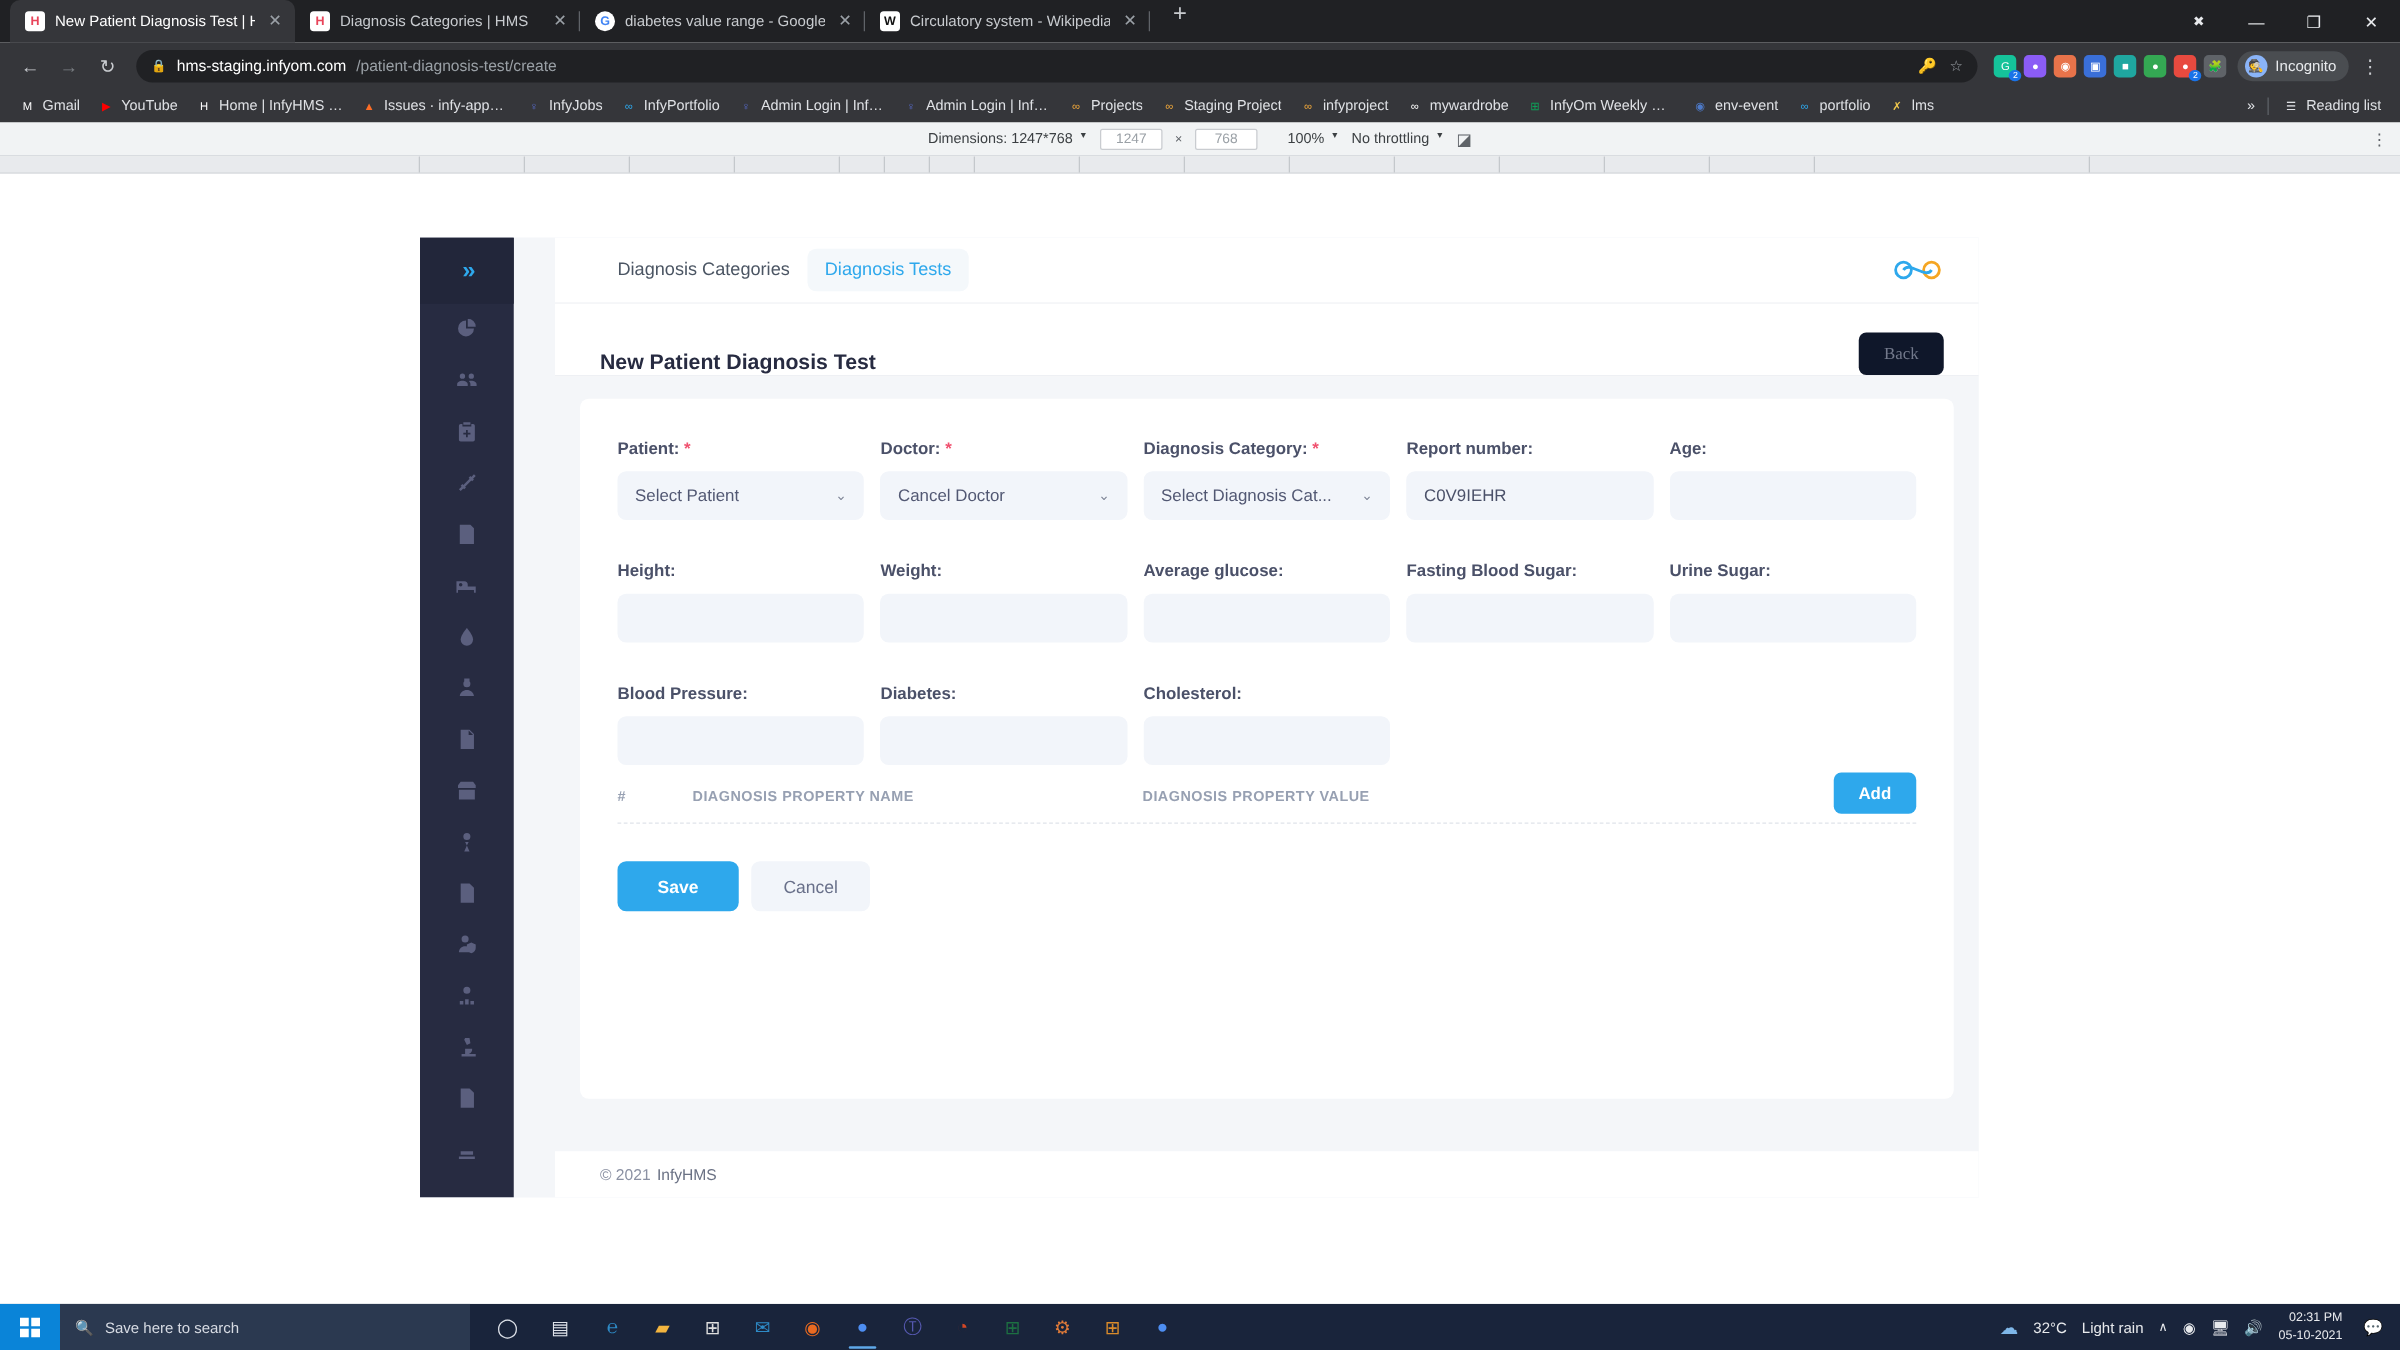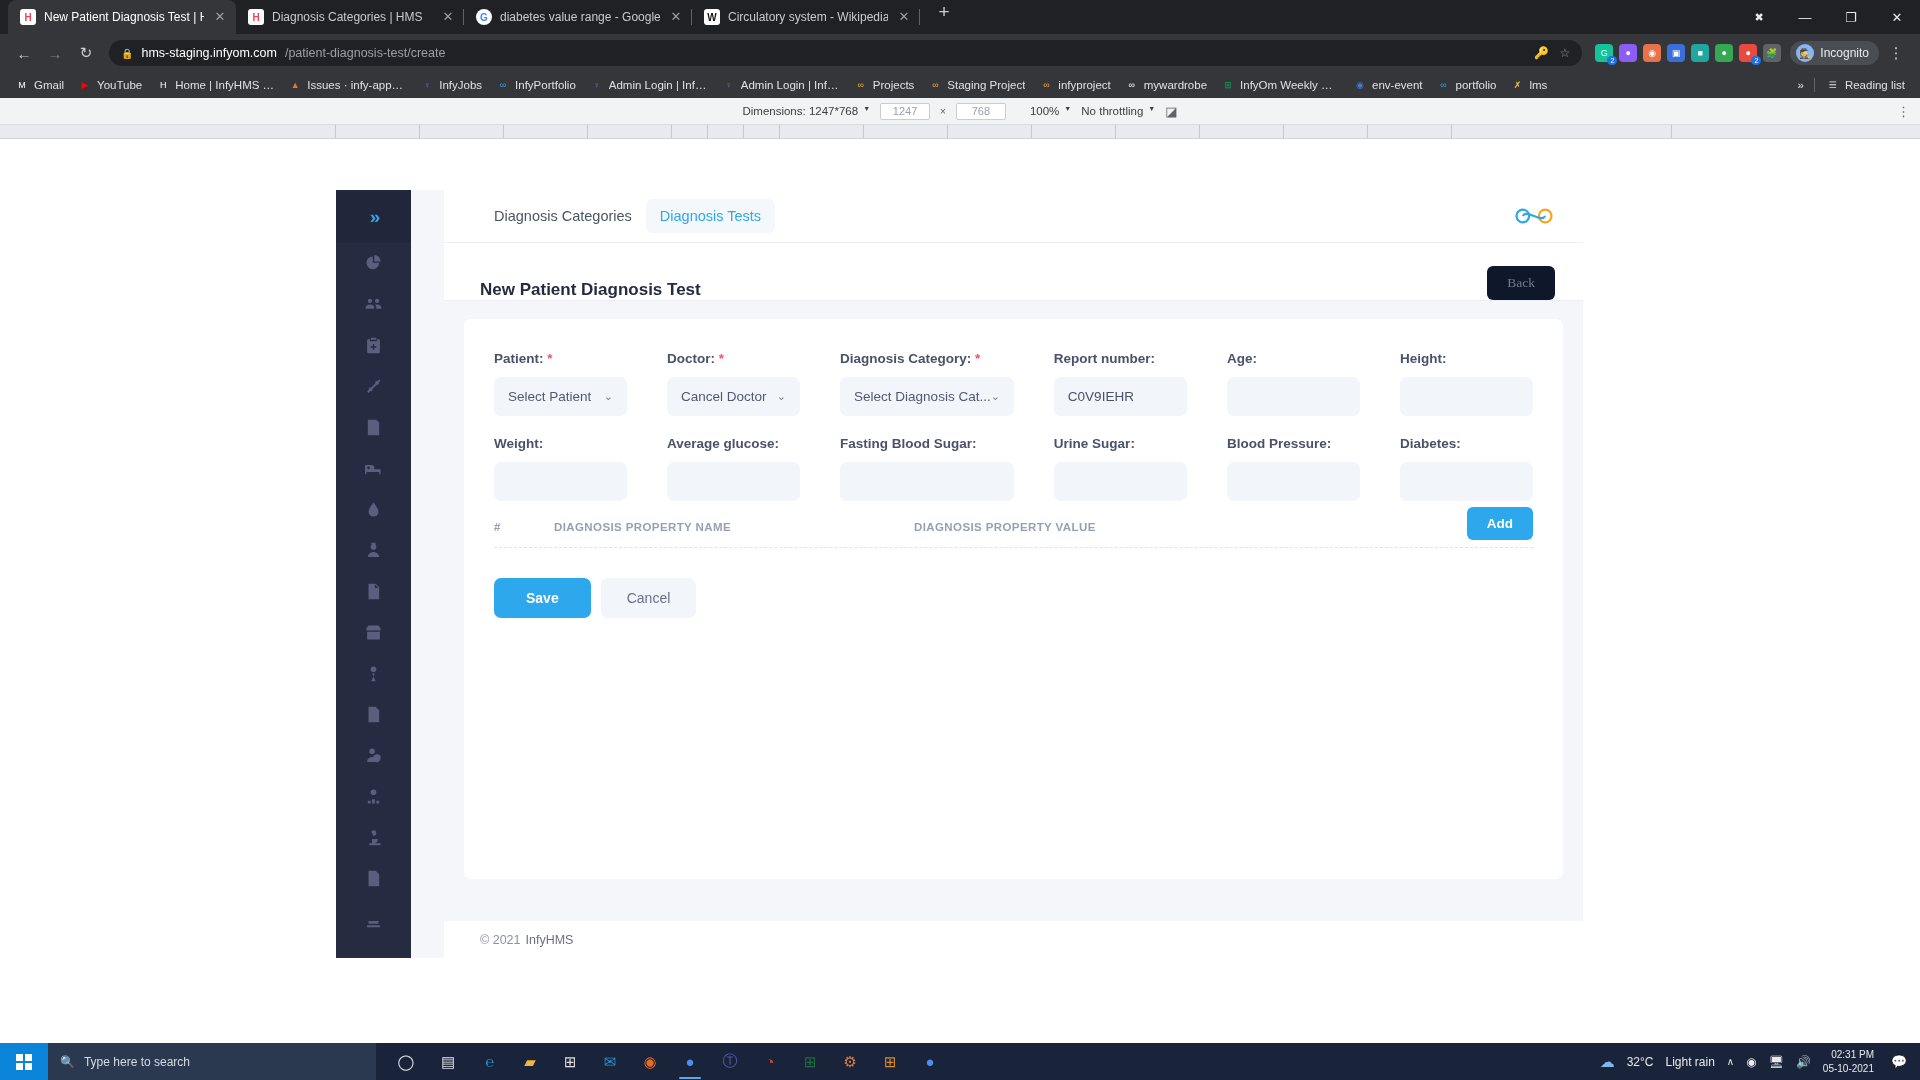--- a/index.html
+++ b/index.html
@@ -133,22 +133,22 @@
     padding: 0 28px 0 36px; border-bottom: 1px solid #eef0f4; }
   .pagehead h1 { font-size: 17px; color: #272b41; font-weight: bold; }
   .backbtn { margin-left: auto; background: #0f172a; color: #737a8c;
     border: none; border-radius: 6px; padding: 9px 20px; font-size: 13.5px;
     font-family: Liberation Serif, serif; }
 
   .scrollarea { flex: 1; padding: 18px 20px 0 20px; overflow: hidden; }
   .card { background: #fff; border-radius: 7px; padding: 32px 30px 30px 30px;
     min-height: 560px; }
 
-  .grid { display: grid; grid-template-columns: repeat(6, 1fr); column-gap: 40px;
-     row-gap: 0; }
+  .grid { display: grid; grid-template-columns: repeat(5, 1fr); column-gap: 40px;
+     row-gap: 0; gap: 13px; }
   .field { margin-bottom: 20px; }
   .field label { display: block; font-size: 13.5px; color: #4b5169;
      font-weight: bold; margin-bottom: 11px; }
   .field label .req { color: #f0506e; font-weight: bold; }
   .input, .select {
     width: 100%; height: 39px; background: #f2f5fa; border: none;
     border-radius: 7px; padding: 0 14px; font-size: 13.5px; color: #4b5169;
     font-family: inherit; display: flex; align-items: center;
   }
   .select { justify-content: space-between; color: #525873; }
@@ -565,20 +565,26 @@
                   <div class="input">
                     <span></span>
                   </div>
                 </div>
                 <div class="field">
                   <label><span>Diabetes:</span></label>
                   <div class="input">
                     <span></span>
                   </div>
                 </div>
+                <div class="field">
+                  <label><span>Cholesterol:</span></label>
+                  <div class="input">
+                    <span></span>
+                  </div>
+                </div>
               </div>
 
 
             <div class="proptable">
               <div class="thead">
                 <span class="c-hash">#</span>
                 <span class="c-name">DIAGNOSIS PROPERTY NAME</span>
                 <span class="c-value">DIAGNOSIS PROPERTY VALUE</span>
                 <button class="addbtn">Add</button>
               </div>
@@ -604,21 +610,21 @@
   <div class="startbtn">
     <svg width="16" height="16" viewBox="0 0 16 16" aria-hidden="true">
       <rect x="0" y="0" width="7" height="7" fill="#fff"></rect>
         <rect x="9" y="0" width="7" height="7" fill="#fff"></rect>
       <rect x="0" y="9" width="7" height="7" fill="#fff"></rect>
         <rect x="9" y="9" width="7" height="7" fill="#fff"></rect>
     </svg>
   </div>
   <div class="searchbox">
     <span>🔍</span>
-    <span>Type here to search</span>
+    <span>Save here to search</span>
   </div>
   <div class="tb-icons">
     <div class="tb-ic" style="color:#dfe3ea;">◯</div>
     <div class="tb-ic" style="color:#dfe3ea;">▤</div>
     <div id="tb-apps" style="display:flex;">
         <div class="tb-ic" style="color: rgb(46, 139, 199);">℮</div>
         <div class="tb-ic" style="color: rgb(243, 181, 63);">▰</div>
         <div class="tb-ic" style="color: rgb(222, 222, 222);">⊞</div>
         <div class="tb-ic" style="color: rgb(46, 139, 199);">✉</div>
         <div class="tb-ic" style="color: rgb(233, 106, 33);">◉</div>

